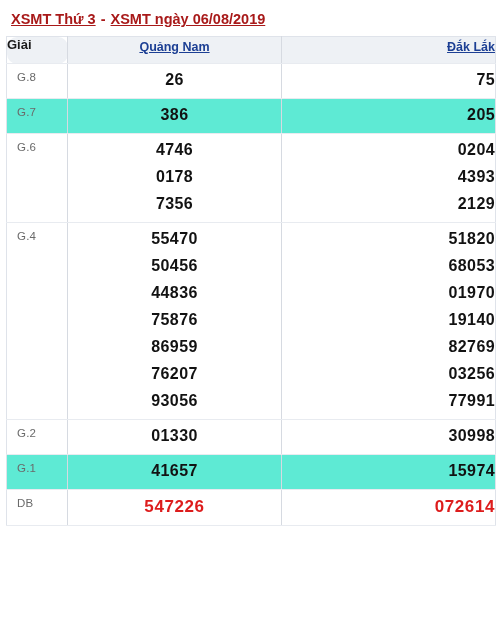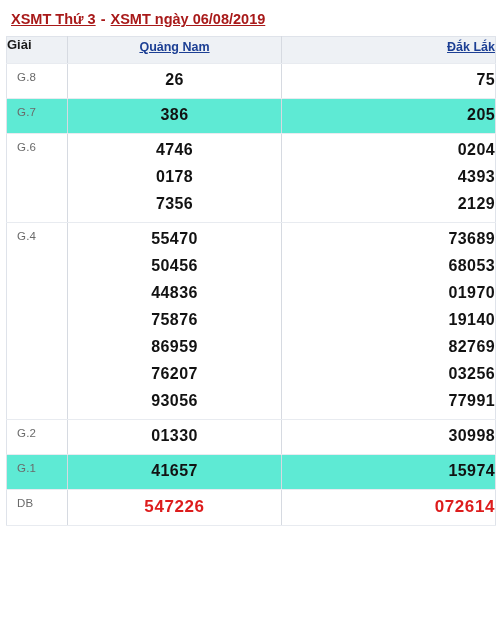--- a/index.html
+++ b/index.html
@@ -73,20 +73,21 @@
   thead th {
     height: 26px;
     border-bottom: 1px solid #d6dae1;
   }
   .th-prize {
     text-align: left;
     padding-left: 10px;
     font-size: 13px;
     font-weight: bold;
     color: #1a1a1a;
+    border-radius: 10px;
   }
   .th-prov {
     text-align: center;
   }
   .prov-link {
     font-size: 12.5px;
     font-weight: bold;
     color: #1c3f94;
     text-decoration: underline;
     cursor: pointer;
@@ -186,21 +187,21 @@
           <td class="nums">
             <span class="num">55470</span>
             <span class="num">50456</span>
             <span class="num">44836</span>
             <span class="num">75876</span>
             <span class="num">86959</span>
             <span class="num">76207</span>
             <span class="num">93056</span>
           </td>
           <td class="nums">
-            <span class="num">73689</span>
+            <span class="num">51820</span>
             <span class="num">68053</span>
             <span class="num">01970</span>
             <span class="num">19140</span>
             <span class="num">82769</span>
             <span class="num">03256</span>
             <span class="num">77991</span>
           </td>
         </tr>
         <tr class="row-plain">
           <td class="prize-label">G.2</td>

